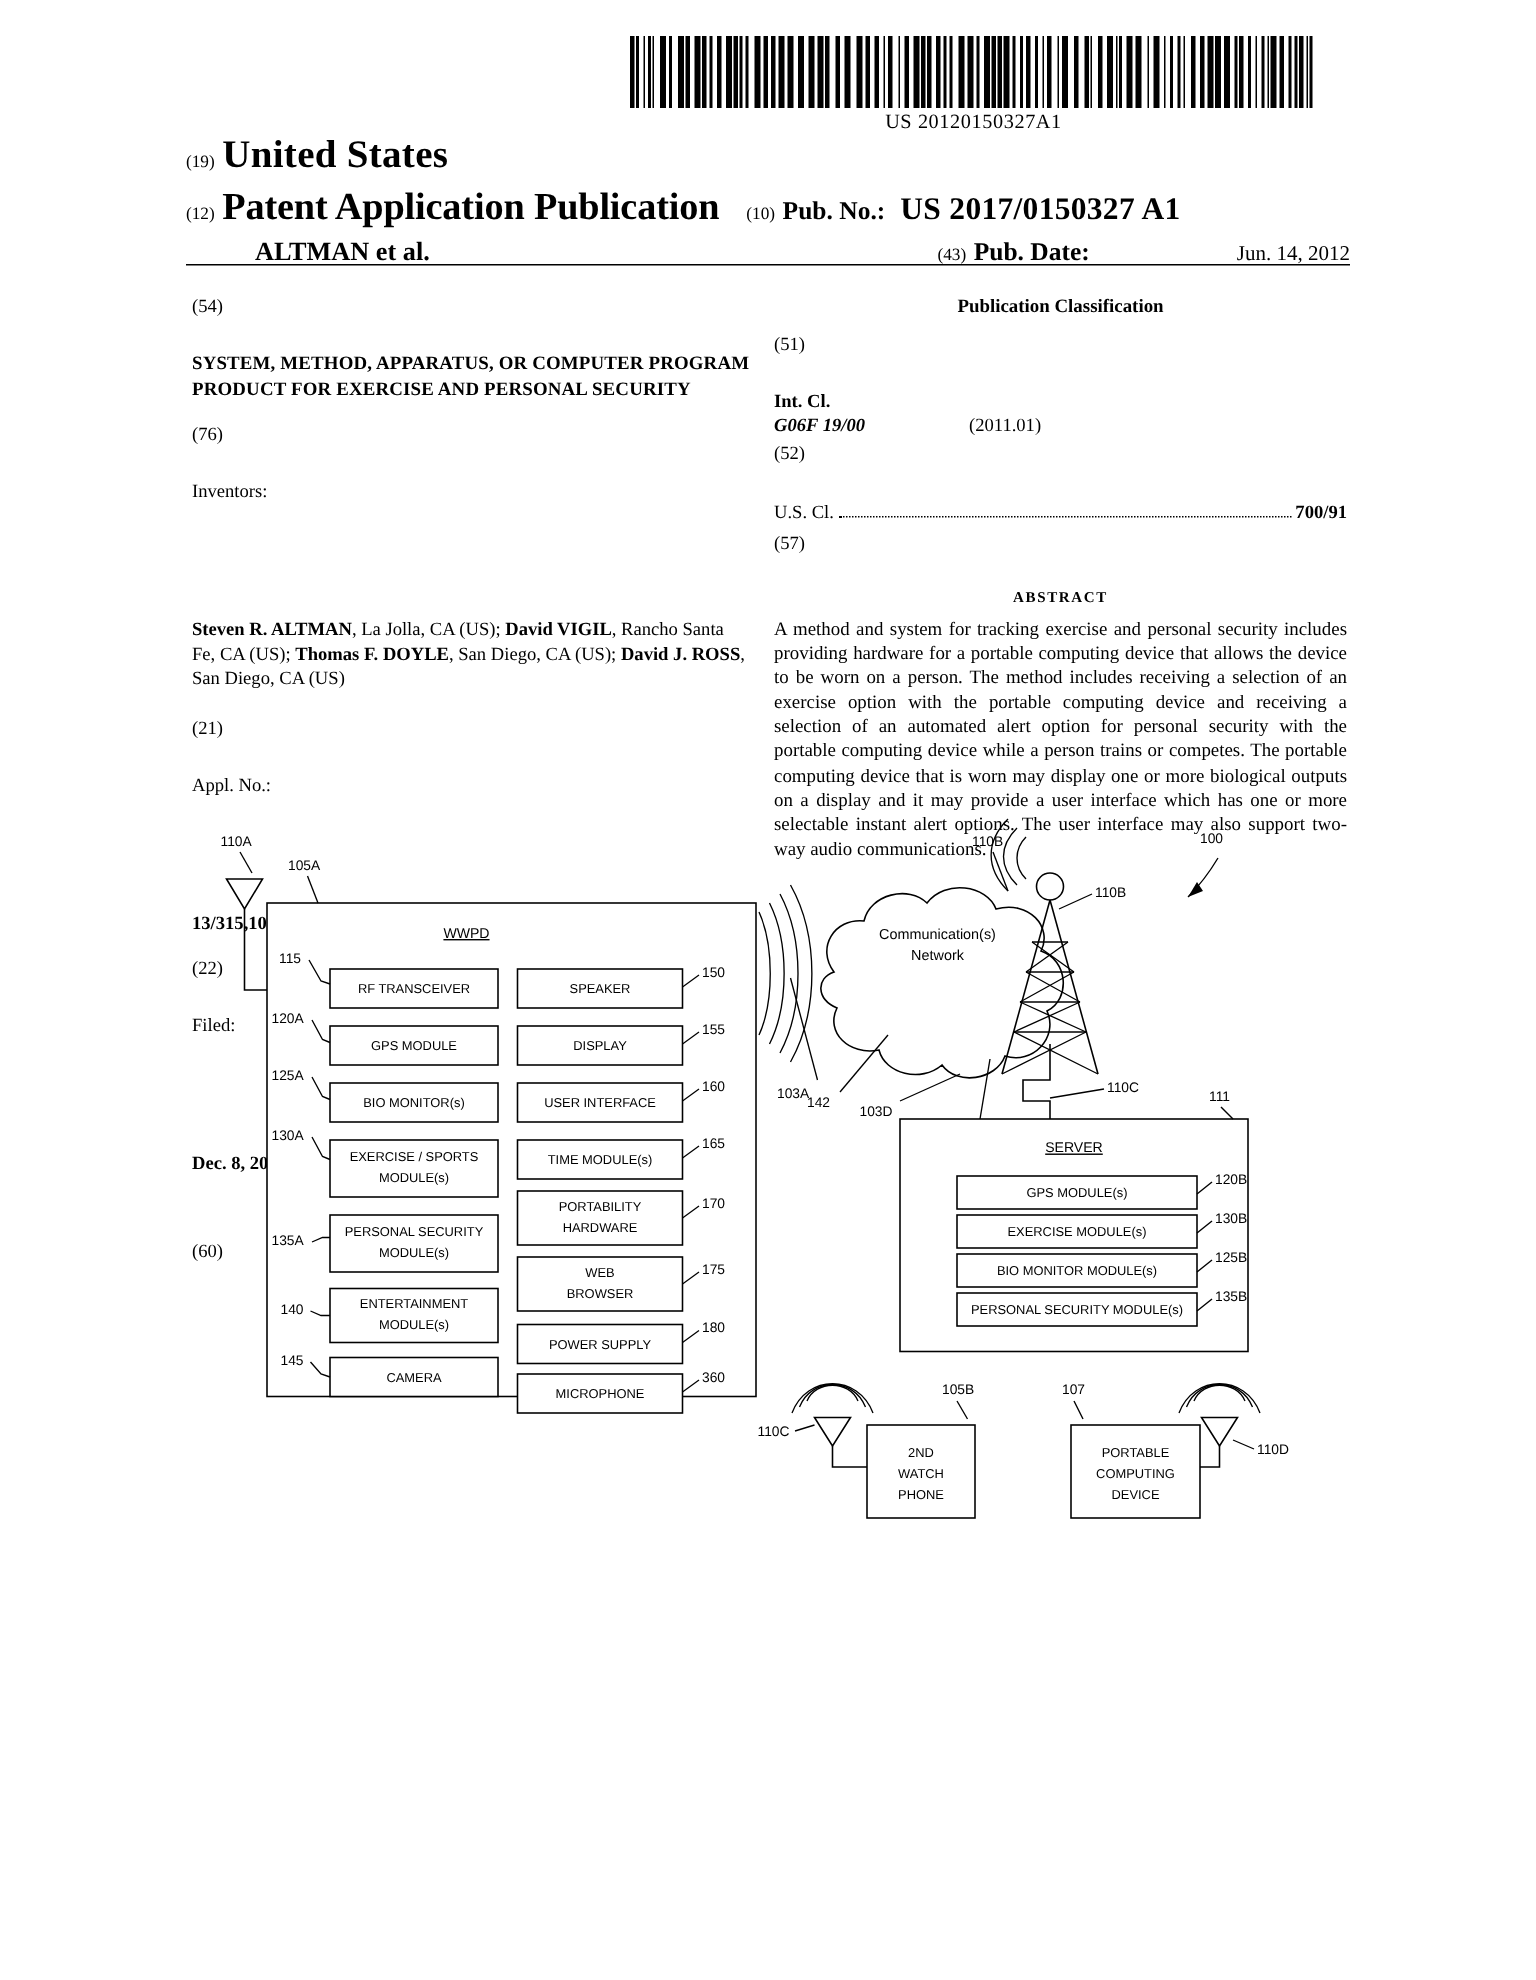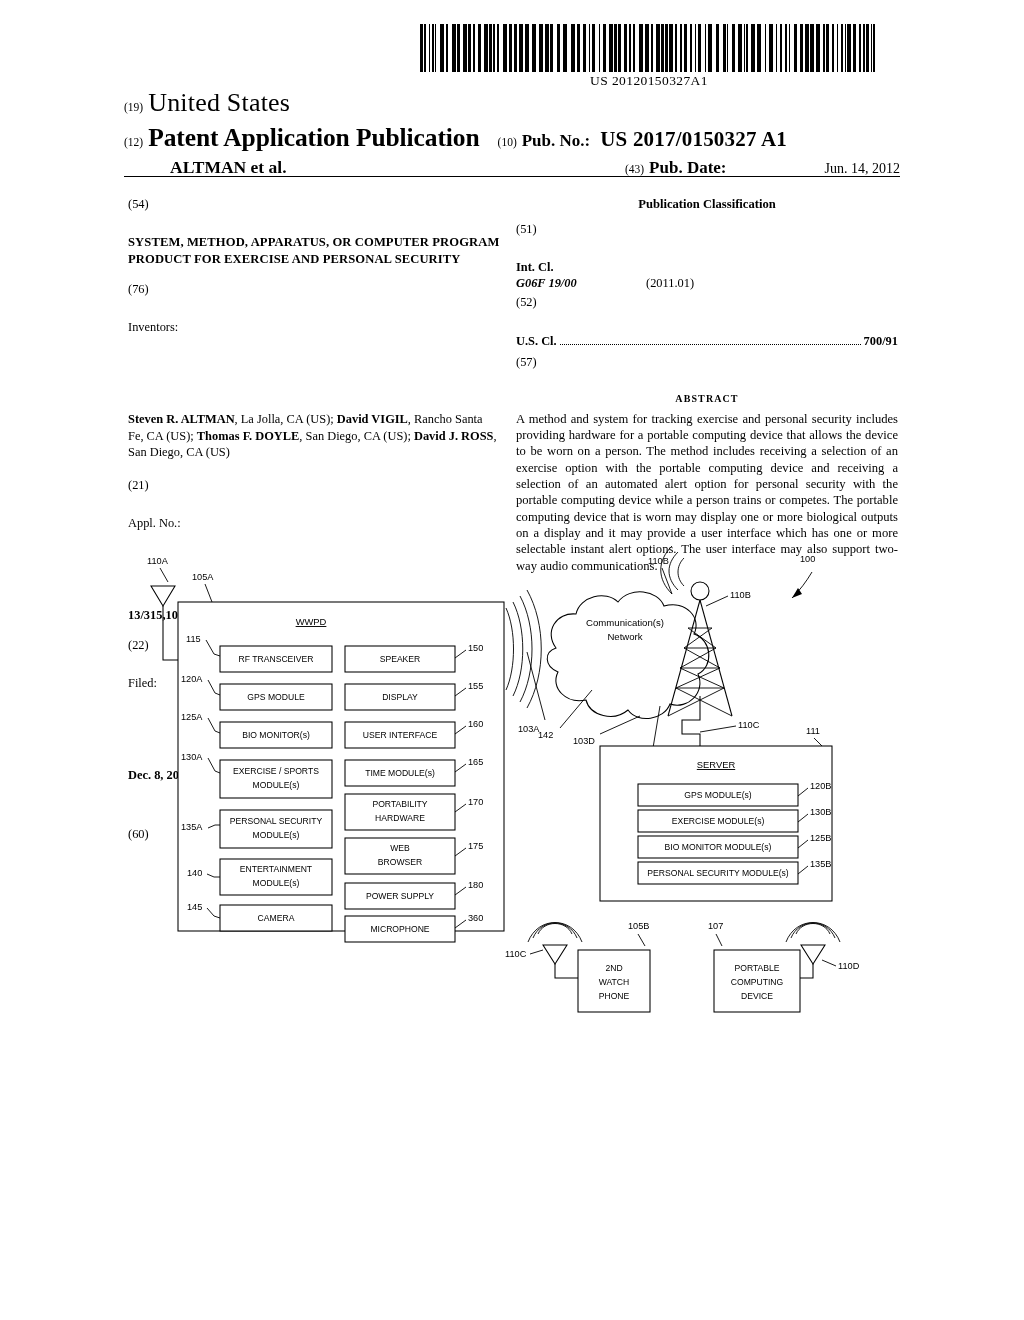--- a/index.html
+++ b/index.html
@@ -48,21 +48,21 @@
     align-items: baseline;
   }
   .paren {
     font-size: 11.5px;
     font-family: "Liberation Serif", serif;
     margin-right: 5px;
     white-space: nowrap;
   }
   .us-states {
     font-size: 26px;
-    font-weight: normal;
+    font-weight: bold;
     letter-spacing: 0.2px;
     text-align: center;
   }
   .pap-row {
     display: flex;
     align-items: baseline;
     margin-top: 5px;
   }
   .pap-title {
     font-size: 25.5px;
@@ -183,21 +183,21 @@
     font-weight: bold;
     font-style: italic;
     width: 130px;
     flex: 0 0 130px;
   }
   .uscl-row {
     display: flex;
     align-items: baseline;
     margin-top: 1px;
   }
-  .uscl-lbl { font-weight: bold; white-space: nowrap; }
+  .uscl-lbl { font-weight: normal; white-space: nowrap; }
   .uscl-dots {
     flex: 1;
     border-bottom: 1.4px dotted #000;
     margin: 0 3px 3px 3px;
     height: 9px;
   }
   .uscl-val { font-weight: bold; white-space: nowrap; }
 
   .abs-head {
     flex: 1;

